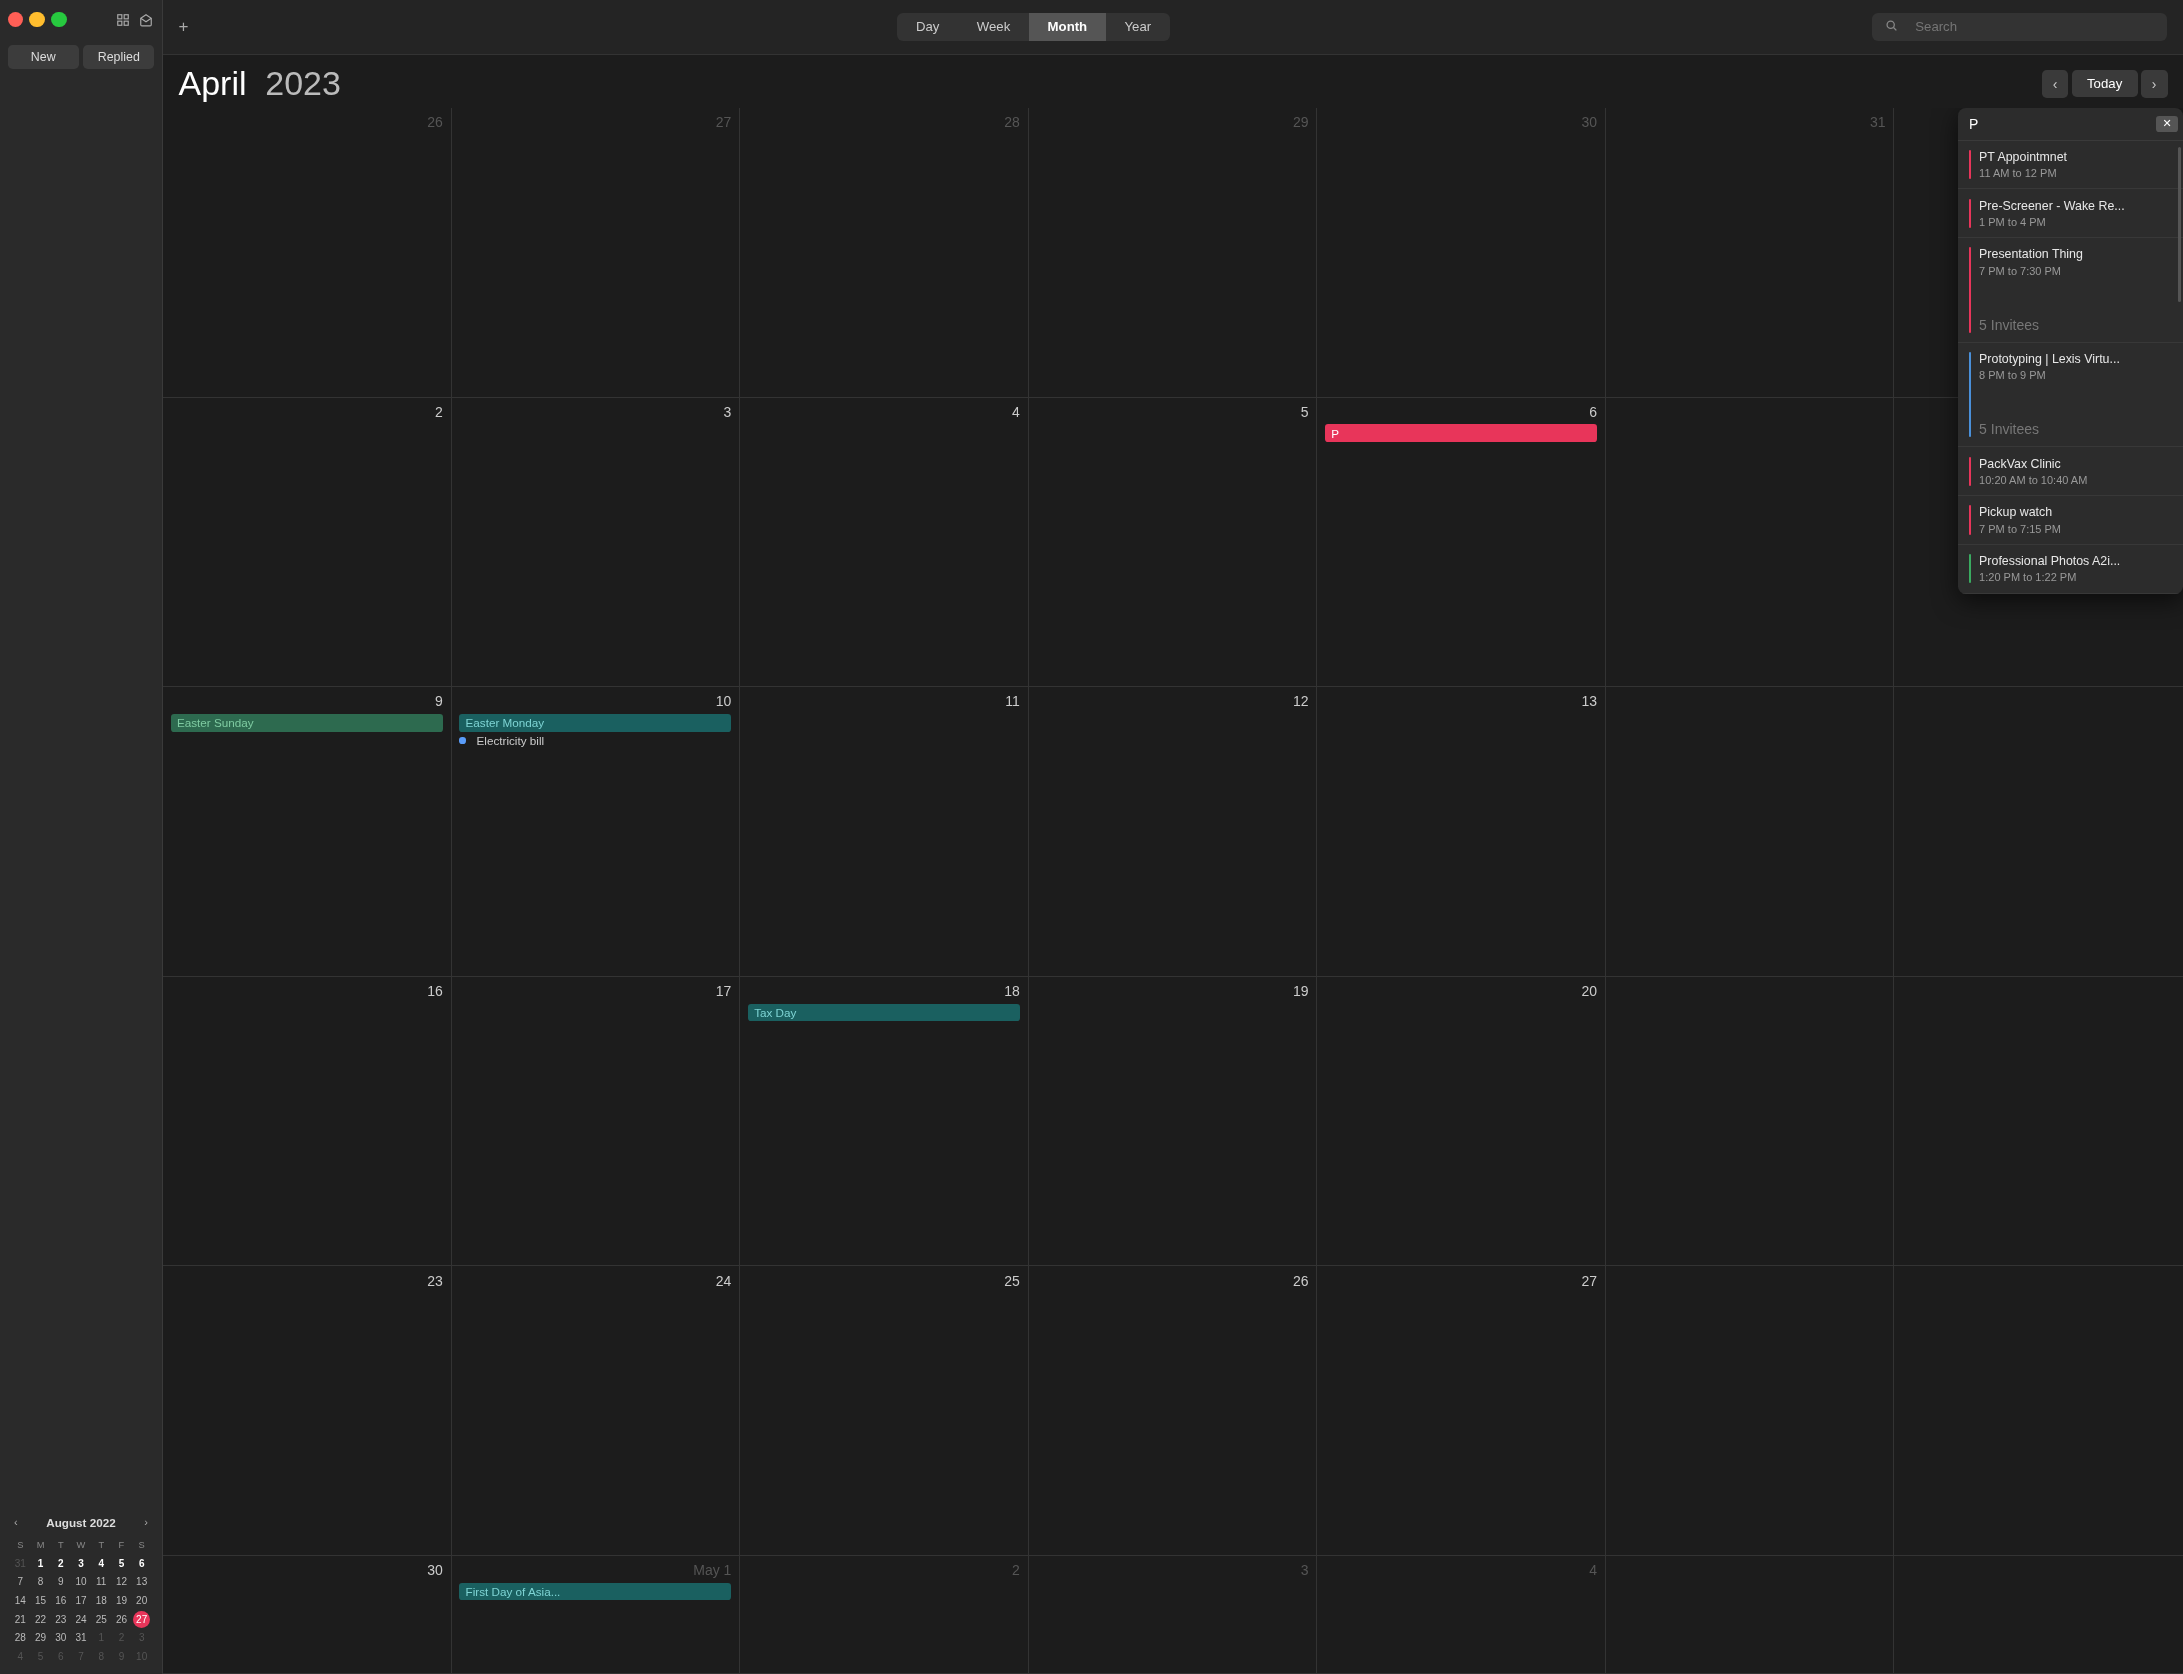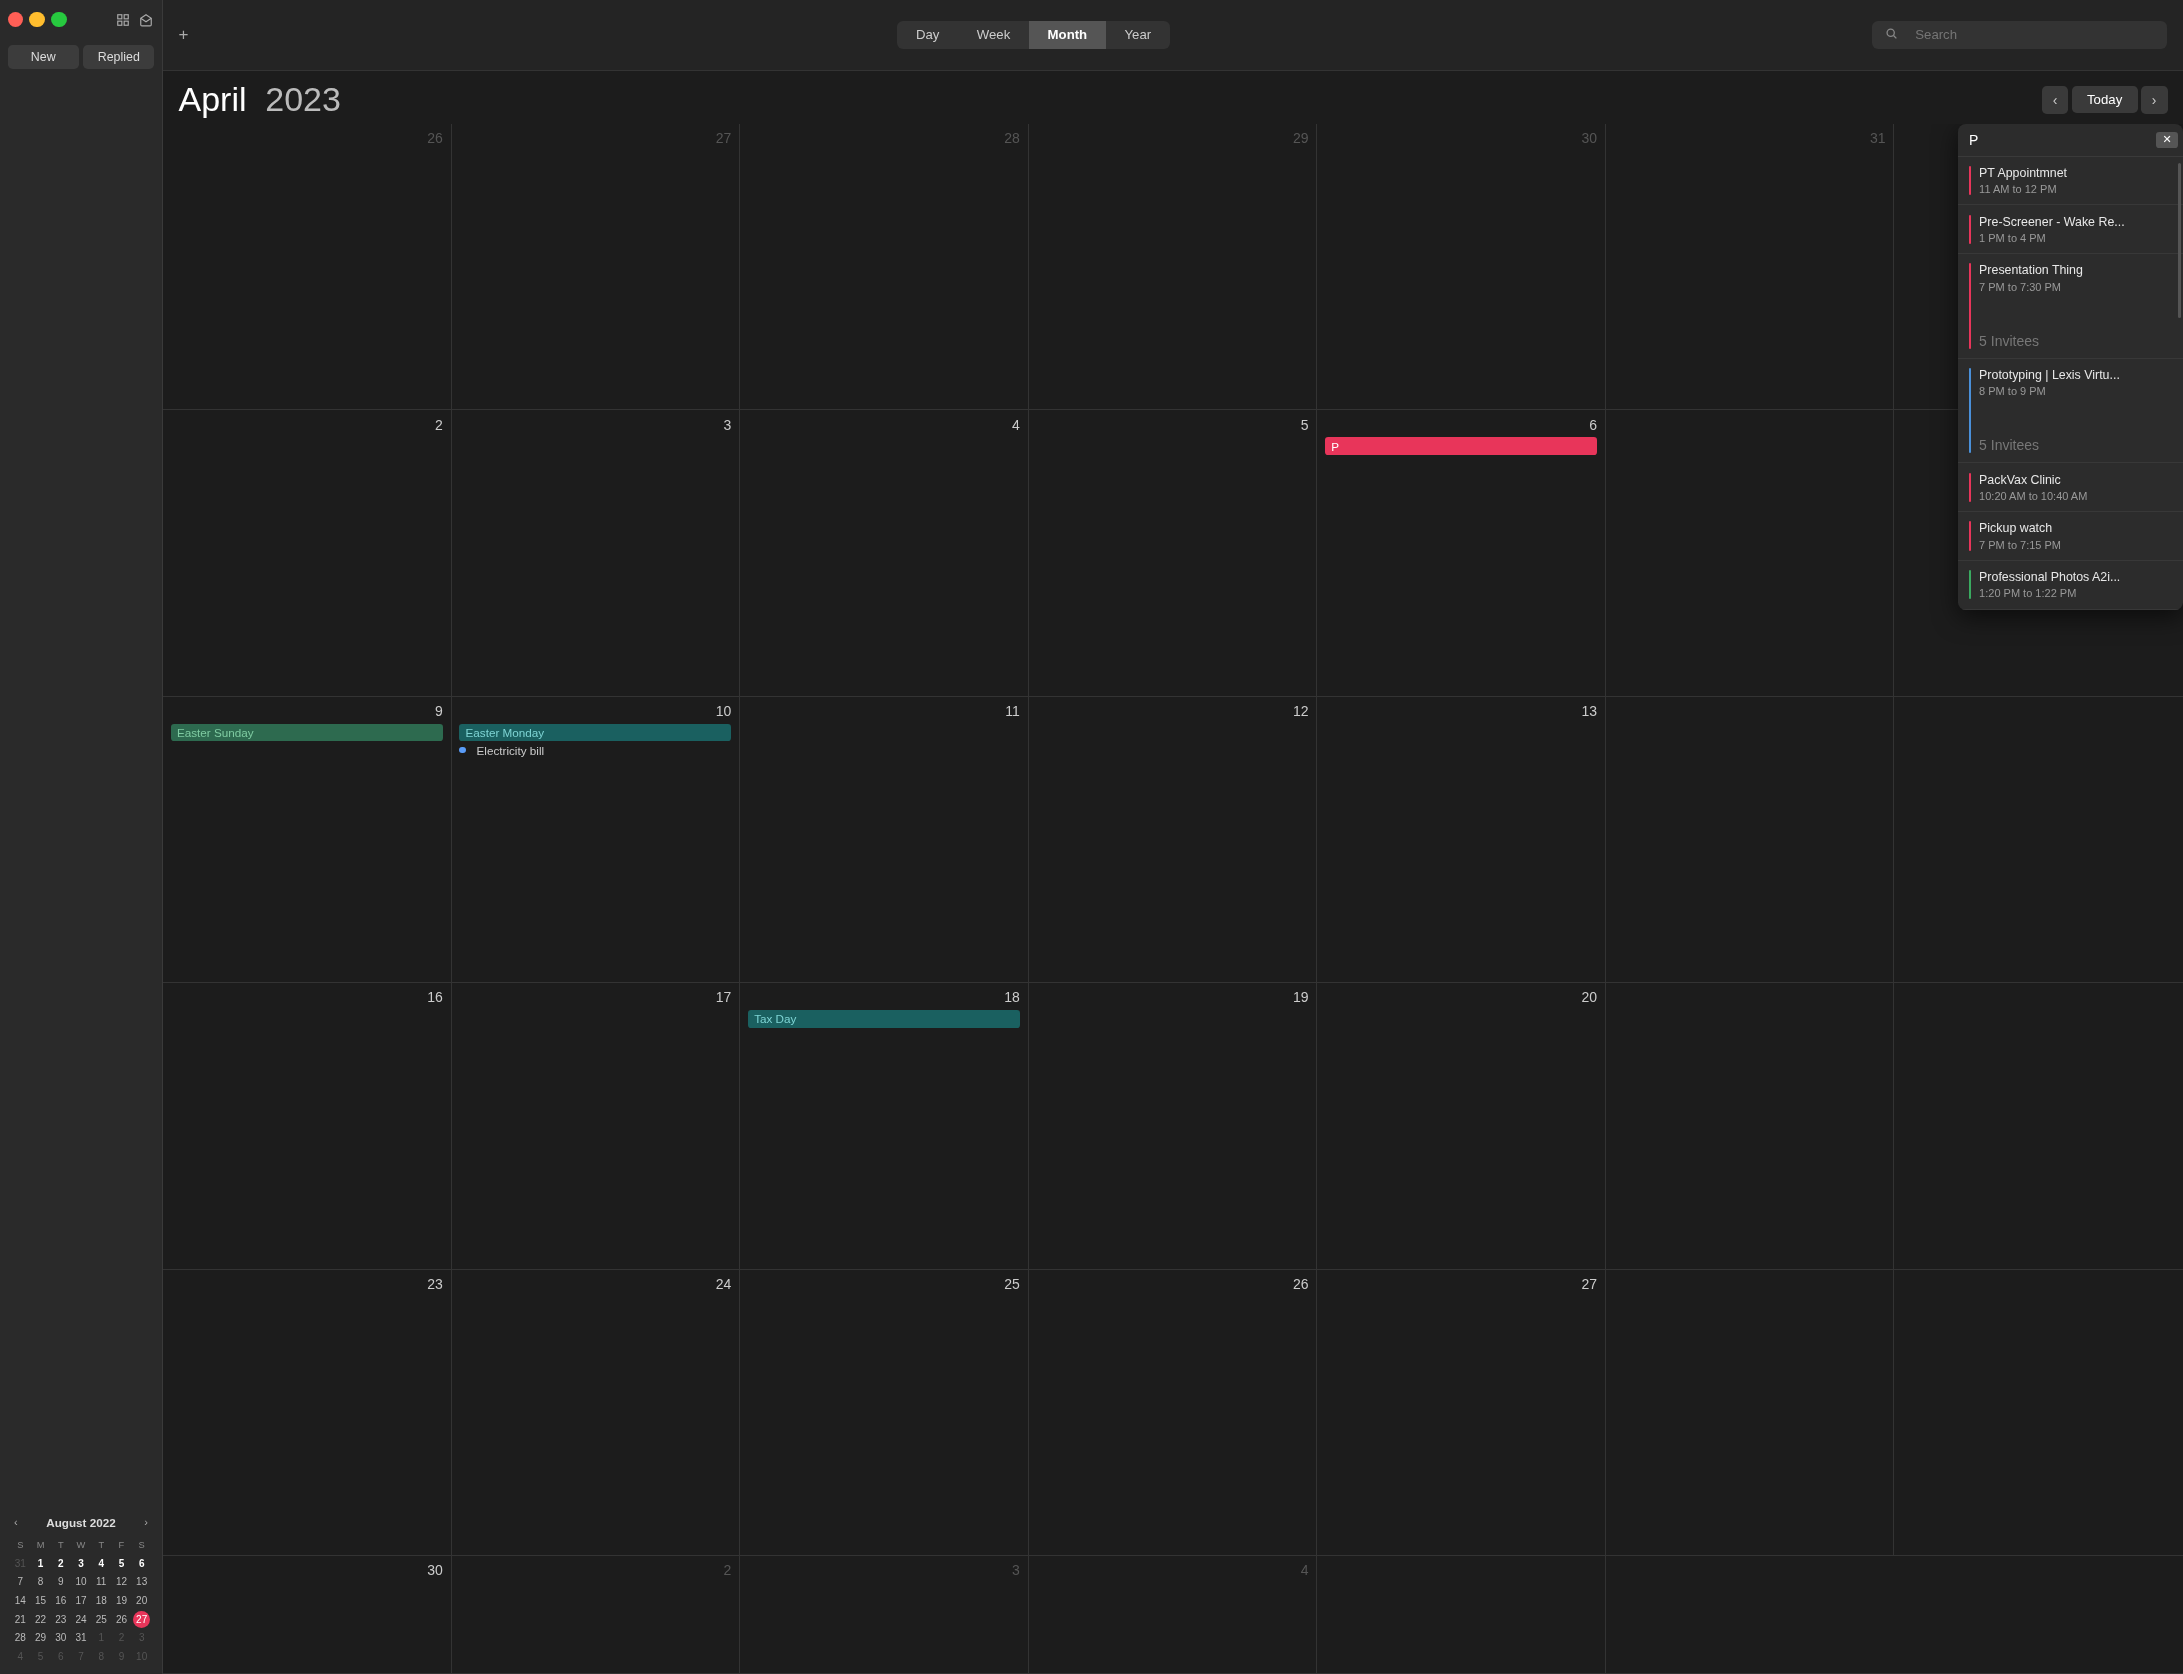--- a/index.html
+++ b/index.html
@@ -117,21 +117,21 @@
       padding: 9.3px 15.5px;
       background: #242424;
       border-bottom: 0.8px solid #333;
       gap: 12.4px;
     }
     .toolbar-add {
       background: none; border: none; color: #aaa; font-size: 17px; cursor: pointer; margin-right: 6.2px;
     }
     .toolbar-views {
       display: flex; background: #333; border-radius: 6.2px; overflow: hidden;
-      margin: 12px auto;
+      margin: 4px auto;
     }
     .toolbar-view-btn {
       padding: 6.2px 18.7px;
       background: none; border: none; color: #ccc; cursor: pointer; font-size: 13.2px;
     }
     .toolbar-view-btn.active {
       background: #555; color: #fff; border-radius: 0; font-weight: 600;
     }
     .toolbar-search {
       display: flex; align-items: center; gap: 18px;
@@ -533,20 +533,24 @@
             <div class="day-num">27</div>
           </div>
           <div class="cal-cell"></div>
           <div class="cal-cell"></div>
         </div>
         <div class="cal-row">
           <div class="cal-cell">
             <div class="day-num">30</div>
           </div>
           <div class="cal-cell other-month">
+            <div class="day-num">May 1</div>
+            <div class="event-pill teal">First Day of Asia...</div>
+          </div>
+          <div class="cal-cell other-month">
             <div class="day-num">2</div>
           </div>
           <div class="cal-cell other-month">
             <div class="day-num">3</div>
           </div>
           <div class="cal-cell other-month">
             <div class="day-num">4</div>
           </div>
           <div class="cal-cell other-month"></div>
           <div class="cal-cell other-month"></div>

